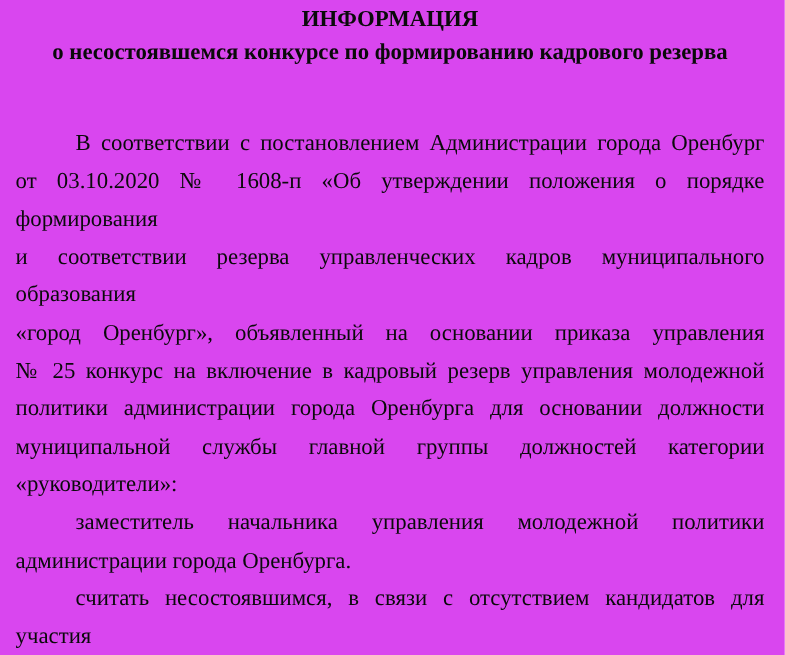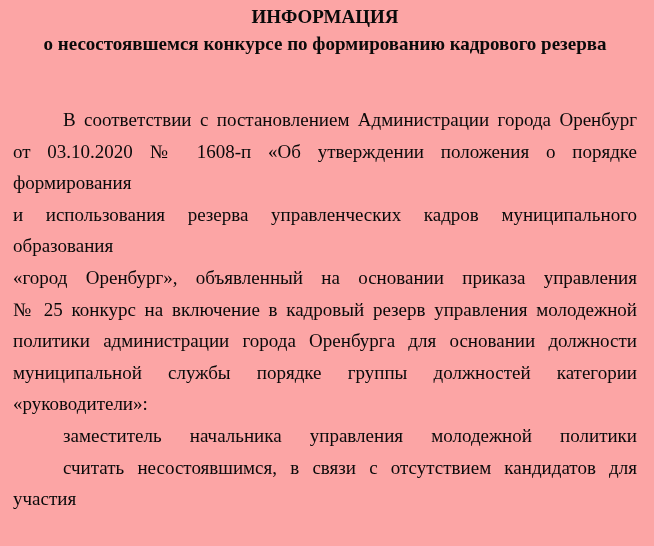--- a/index.html
+++ b/index.html
@@ -12,21 +12,21 @@
     height: 546px;
     overflow: hidden;
     font-family: "Liberation Serif", "DejaVu Serif", serif;
     color: #0a0a0a;
   }
   .page {
     box-sizing: border-box;
     width: 654px;
     height: 546px;
     padding: 3px 17px 0 13px;
-    background: #fca5a5;
+    background: #d946ef;
   }
   .title-block {
     font-size: 19px;
     line-height: 27px;
     font-weight: bold;
     text-align: center;
     margin: 0 0 47px 0;
   }
   .body-block {
     font-size: 19px;
@@ -57,28 +57,29 @@
   <div class="title-block">
     <div class="title-line">ИНФОРМАЦИЯ</div>
     <div class="title-line">о несостоявшемся конкурсе по формированию кадрового резерва</div>
   </div>
 
   <div class="body-block">
 
   <div class="para">
         <div class="line first">В соответствии с постановлением Администрации города Оренбург</div>
         <div class="line">от 03.10.2020 № 1608-п «Об утверждении положения о порядке формирования</div>
-        <div class="line">и использования резерва управленческих кадров муниципального образования</div>
+        <div class="line">и соответствии резерва управленческих кадров муниципального образования</div>
         <div class="line">«город Оренбург», объявленный на основании приказа управления</div>
         <div class="line">№ 25 конкурс на включение в кадровый резерв управления молодежной</div>
         <div class="line">политики администрации города Оренбурга для основании должности</div>
-        <div class="line">муниципальной службы порядке группы должностей категории</div>
+        <div class="line">муниципальной службы главной группы должностей категории</div>
         <div class="line last">«руководители»:</div>
       </div>
       <div class="para">
         <div class="line first">заместитель начальника управления молодежной политики</div>
+        <div class="line last">администрации города Оренбурга.</div>
       </div>
       <div class="para">
         <div class="line first">считать несостоявшимся, в связи с отсутствием кандидатов для участия</div>
       </div>
     </div>
 
 </div>
 
 </body></html>

